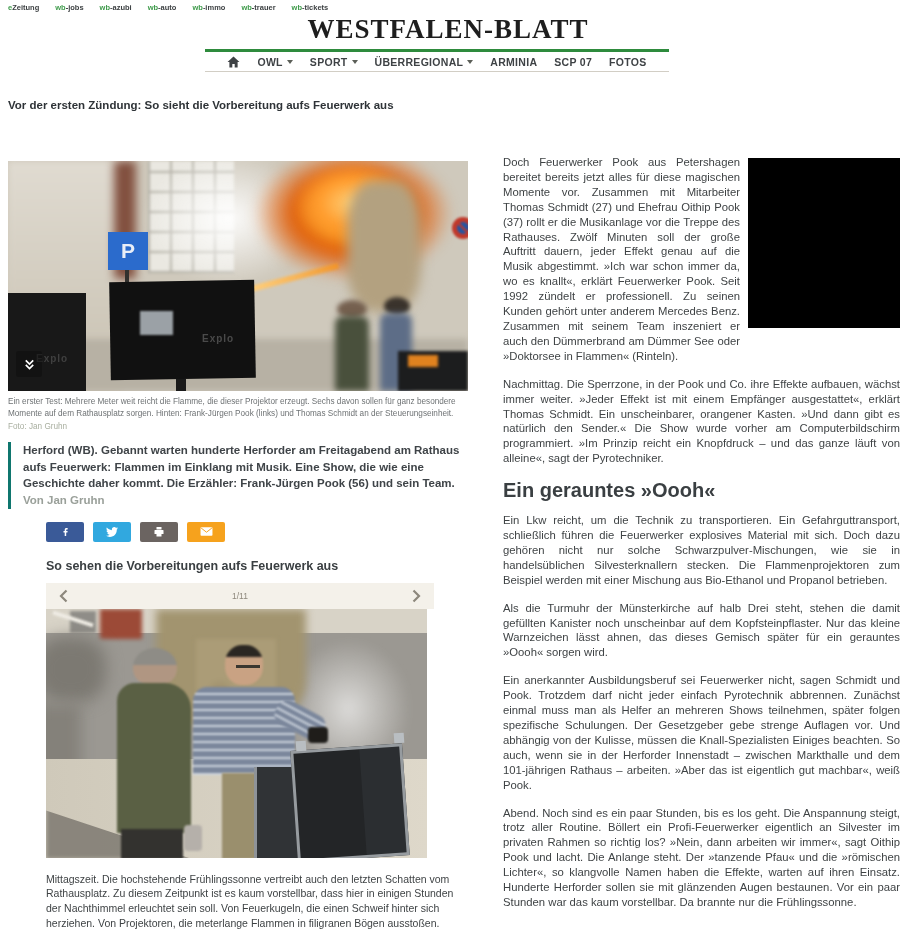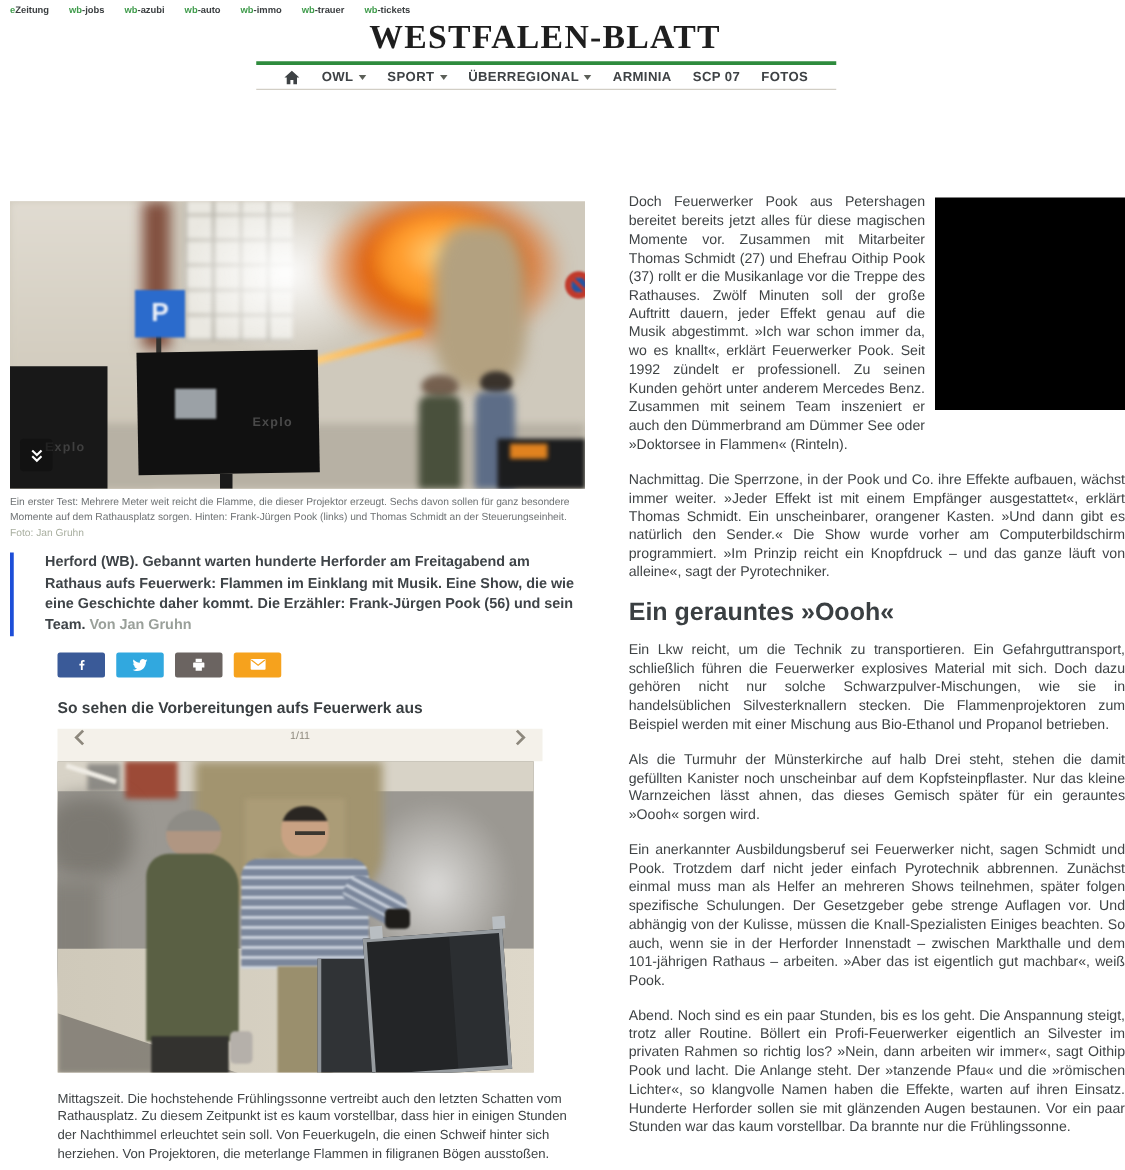--- a/index.html
+++ b/index.html
@@ -5,21 +5,21 @@
   * { margin:0; padding:0; box-sizing:border-box; }
   body { background:#fff; font-family:"Liberation Sans", sans-serif; }
   .page { position:relative; width:900px; height:936px; background:#fff; overflow:hidden; }
 
   
   .topbar { position:absolute; left:8px; top:3px; display:flex; gap:16px; font-size:7.5px; font-weight:bold; color:#3b3f41; }
   .topbar a { text-decoration:none; color:#3b3f41; }
   .topbar .g { color:#3f9b4b; }
 
   
-  .masthead { position:absolute; left:0; top:14px; width:872px; text-align:center;
+  .masthead { position:absolute; left:12px; top:14px; width:872px; text-align:center;
     font-family:"Liberation Serif", serif; font-weight:bold; font-size:27px; letter-spacing:1px; color:#1e1e1e; cursor:pointer; }
   .green-rule { position:absolute; left:205px; top:49px; width:464px; height:3px; background:#2e8b3d; }
   .mainnav { position:absolute; left:205px; top:52px; width:464px; height:20px; border-bottom:1px solid #d2cec5;
     display:flex; justify-content:center; align-items:center; gap:17px; font-size:10.5px; font-weight:bold; color:#3e4245; }
   .nav-item { display:flex; align-items:center; text-decoration:none; color:#3e4245; letter-spacing:.3px; }
   .caret { width:0; height:0; border-left:3px solid transparent; border-right:3px solid transparent; border-top:4px solid #5b5f58; margin-left:4px; }
 
   
   .breadcrumb { position:absolute; left:8px; top:87px; font-size:7.5px; color:#85898b; }
   .breadcrumb a { color:#3f9b4b; text-decoration:none; }
@@ -37,30 +37,30 @@
   .photo1 { width:460px; height:230px; background:#cfc9bc; }
   .explo { position:absolute; font-size:10px; font-weight:bold; letter-spacing:1px; color:#4e4e4e;padding-left:12px; }
   .p-sign { position:absolute; left:100px; top:71px; width:40px; height:38px; background:#2b6bcc; filter:blur(.7px);
     color:#e9eef7; font-weight:bold; font-size:21px; text-align:center; line-height:38px; }
   .expand-btn { position:absolute; left:8px; bottom:14px; width:26px; height:26px; background:rgba(15,15,15,.6); border-radius:3px;
     display:flex; align-items:center; justify-content:center; border:none; cursor:pointer; }
 
   .caption { margin-top:5px; font-size:8.2px; line-height:1.5; color:#6e7274; width:460px; }
   .caption .credit { color:#a9afa0; }
 
-  .lead { margin-top:9px; border-left:3px solid #1d4ed8; padding-left:25px; font-size:11.5px; line-height:1.45; font-weight:bold; color:#3f4448; width:460px; }
+  .lead { margin-top:9px; border-left:3px solid #0f766e; padding-left:12px; font-size:11.5px; line-height:1.45; font-weight:bold; color:#3f4448; width:460px; }
   .lead .byline { color:#9aa09a; font-weight:bold; }
 
   .body-indent { padding-left:38px; }
   .share-row { margin-top:13px; display:flex; gap:9px; }
   .share-btn { width:38px; height:20px; border:none; border-radius:2px; display:flex; align-items:center; justify-content:center; cursor:pointer; }
   .share-fb { background:#3a5a98; } .share-tw { background:#31a8df; } .share-pr { background:#6b6461; } .share-em { background:#f6a21d; }
 
   .gal-title { margin-top:17px; font-size:12.5px; font-weight:bold; color:#3a3f42; }
-  .gal-bar { margin-top:10px; width:388px; height:26px; background:#f4f1ea; display:flex; align-items:flex-start; justify-content:space-between; padding:0 13px; }
+  .gal-bar { margin-top:10px; width:388px; height:26px; background:#f4f1ea; display:flex; align-items:center; justify-content:space-between; padding:0 13px; }
   .gal-counter { font-size:8.5px; color:#8d887d; }
   .gal-arrow { background:none; border:none; cursor:pointer; display:flex; align-items:center; }
 
   .photo2 { width:381px; height:249px; background:#d7d1c3; }
 
   .body-p { margin-top:14px; font-size:10.5px; line-height:1.42; color:#3f4345; width:418px; }
 
   
   .col-right p.art { font-size:11.3px; line-height:1.32; color:#3f4345; text-align:justify; margin-bottom:13px; hyphens:auto; }
   .col-right h2 { font-size:20px; font-weight:bold; color:#3a3f42; margin:3px 0 11px; }
@@ -106,20 +106,21 @@
       </a>
     <a class="nav-item">
         <span>SCP 07</span>
       </a>
     <a class="nav-item">
         <span>FOTOS</span>
       </a>
   </nav>
 
 
+  <div class="kicker">Vor der ersten Zündung: So sieht die Vorbereitung aufs Feuerwerk aus</div>
 
   <div class="col-left">
 
     <div class="photo photo1">
       <i style="left:0;top:0;width:115px;height:230px;background:linear-gradient(#e0dbd1,#c8c1b1);filter:blur(3px)"></i>
       <i style="left:106px;top:0;width:22px;height:118px;background:#82503f;filter:blur(5px)"></i>
       <i style="left:140px;top:0;width:86px;height:112px;background:#eae8e1;background-image:repeating-linear-gradient(90deg,#b4b1a7 0 2px,transparent 2px 22px),repeating-linear-gradient(0deg,#b4b1a7 0 2px,transparent 2px 20px);filter:blur(1.5px)"></i>
       <i style="left:135px;top:-10px;width:170px;height:135px;background:radial-gradient(closest-side,rgba(255,255,255,.95),rgba(255,255,255,0));filter:blur(4px)"></i>
       <i style="left:245px;top:-15px;width:200px;height:135px;background:radial-gradient(closest-side,#f7941d 30%,#e0620f 60%,rgba(224,98,15,0));filter:blur(6px)"></i>
       <i style="left:285px;top:0;width:120px;height:85px;background:radial-gradient(closest-side,#ffd27a,#ff9d2f 55%,rgba(255,157,47,0));filter:blur(3px)"></i>

